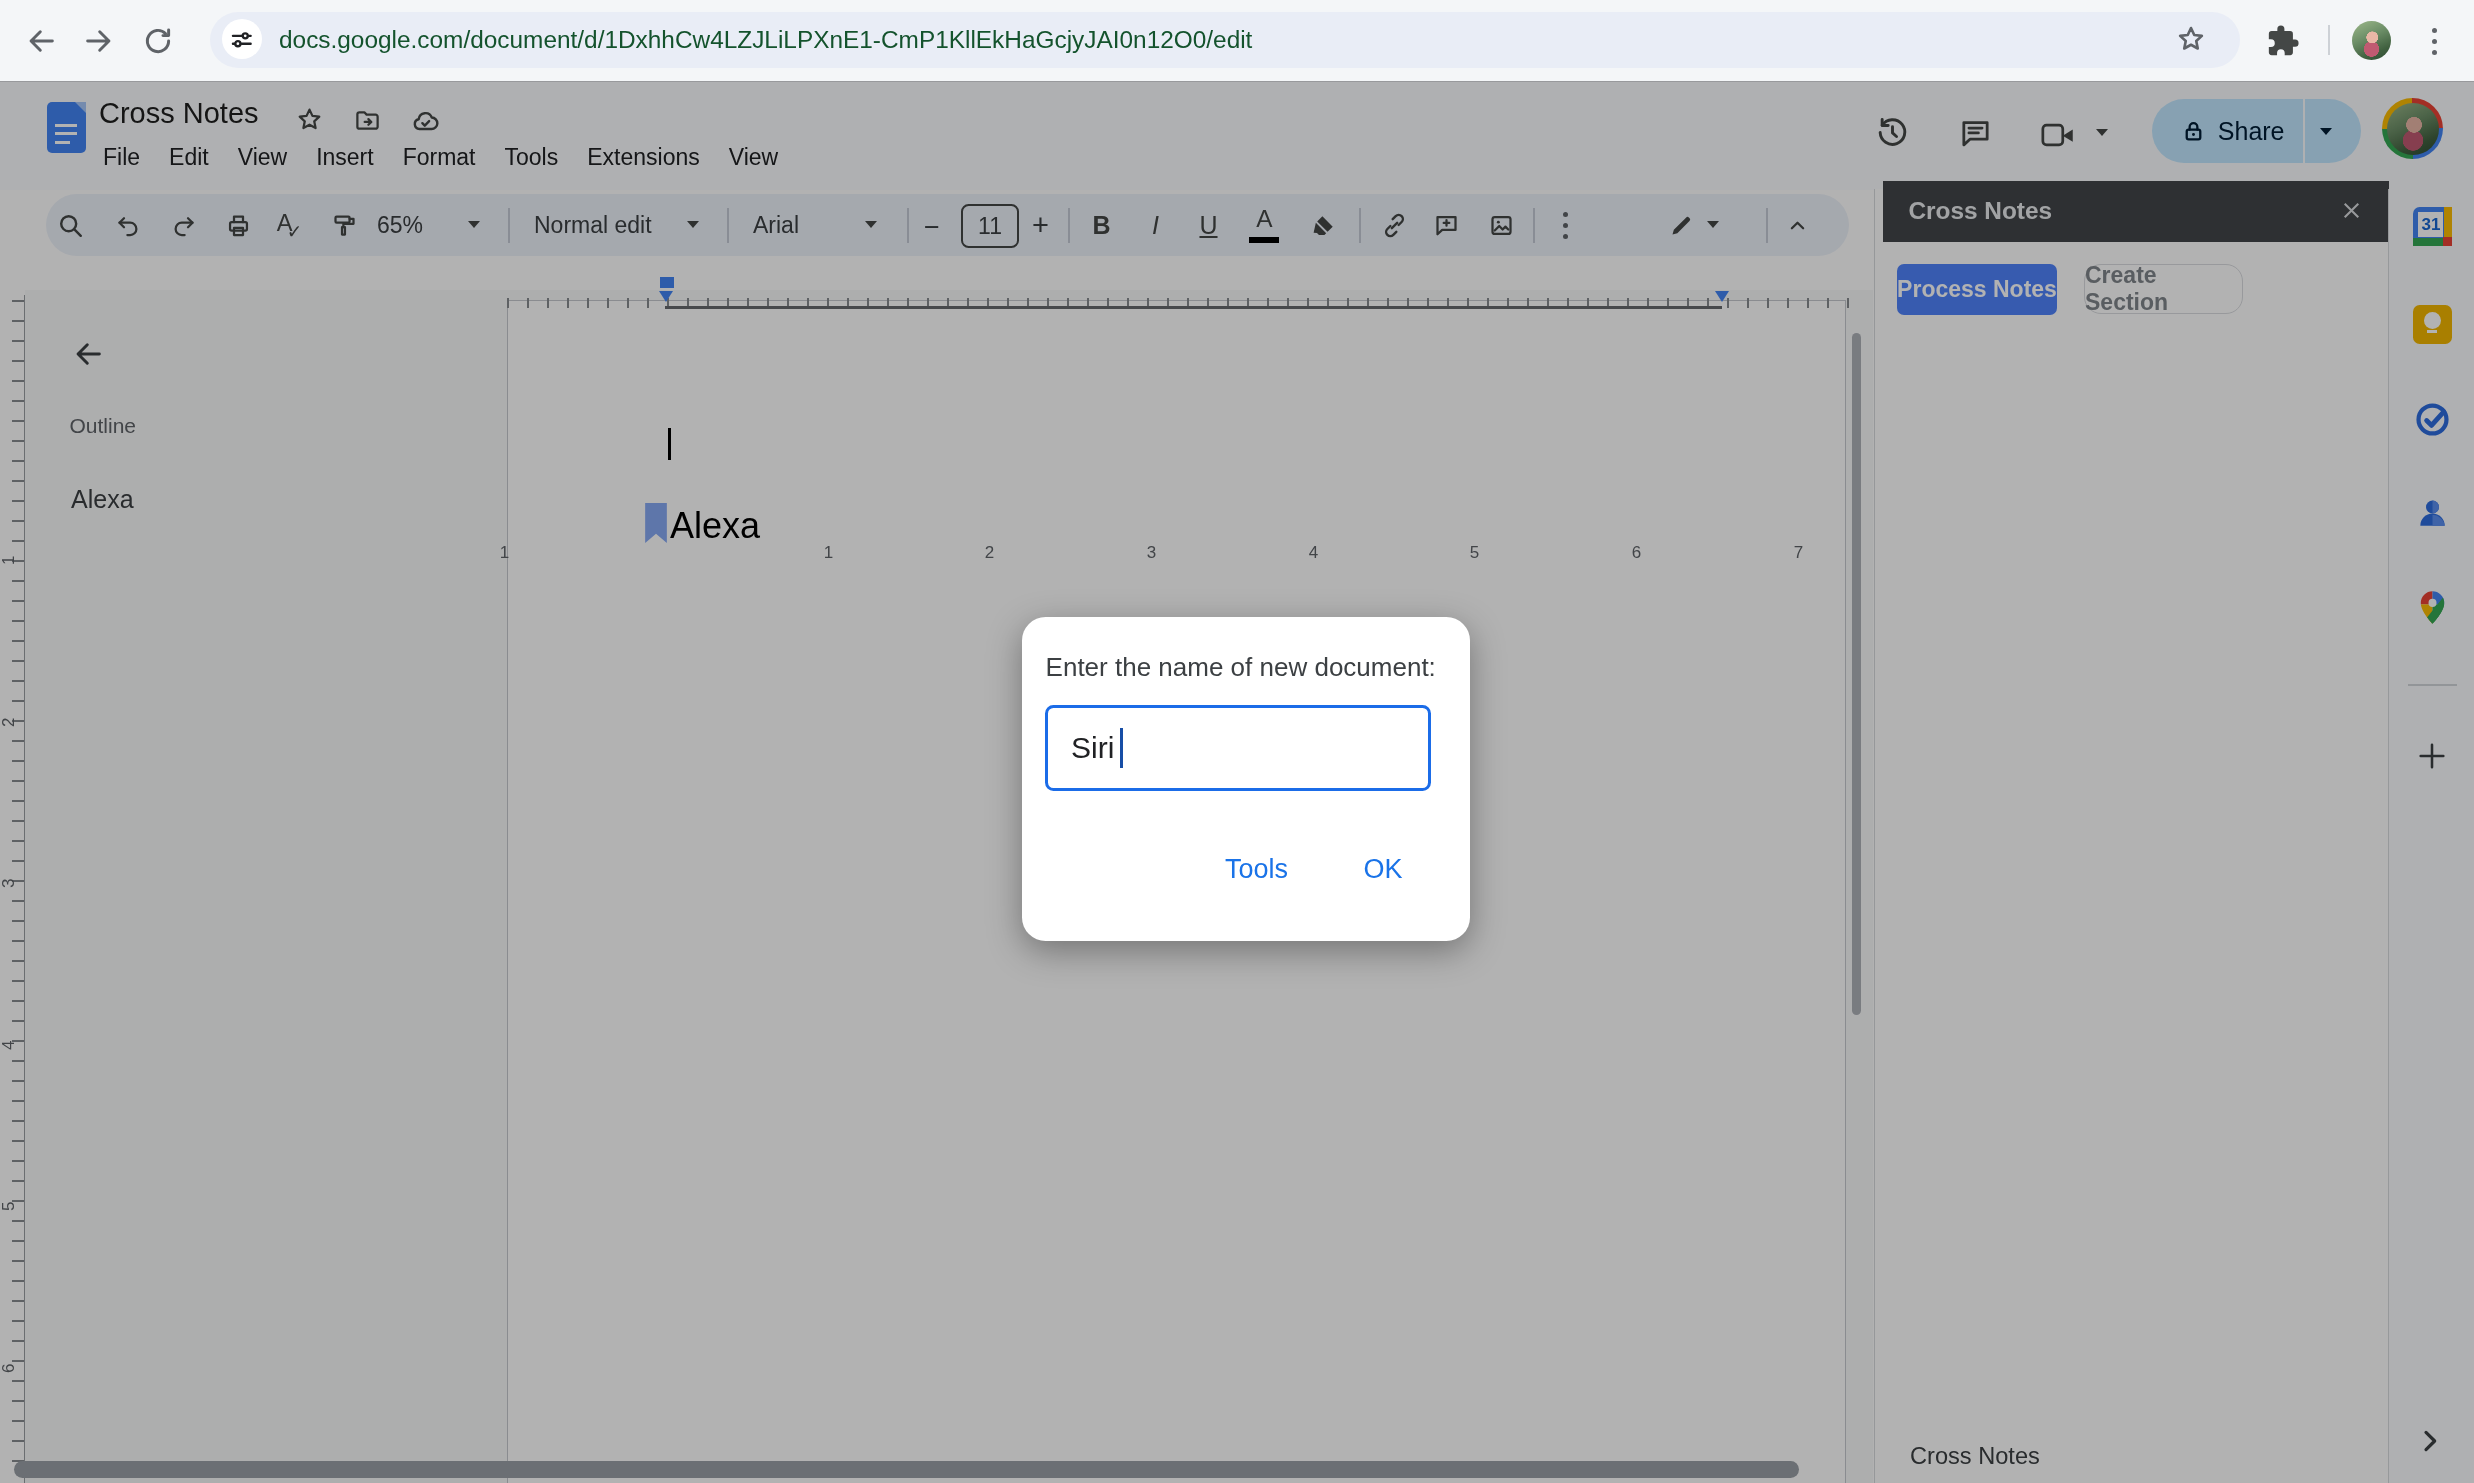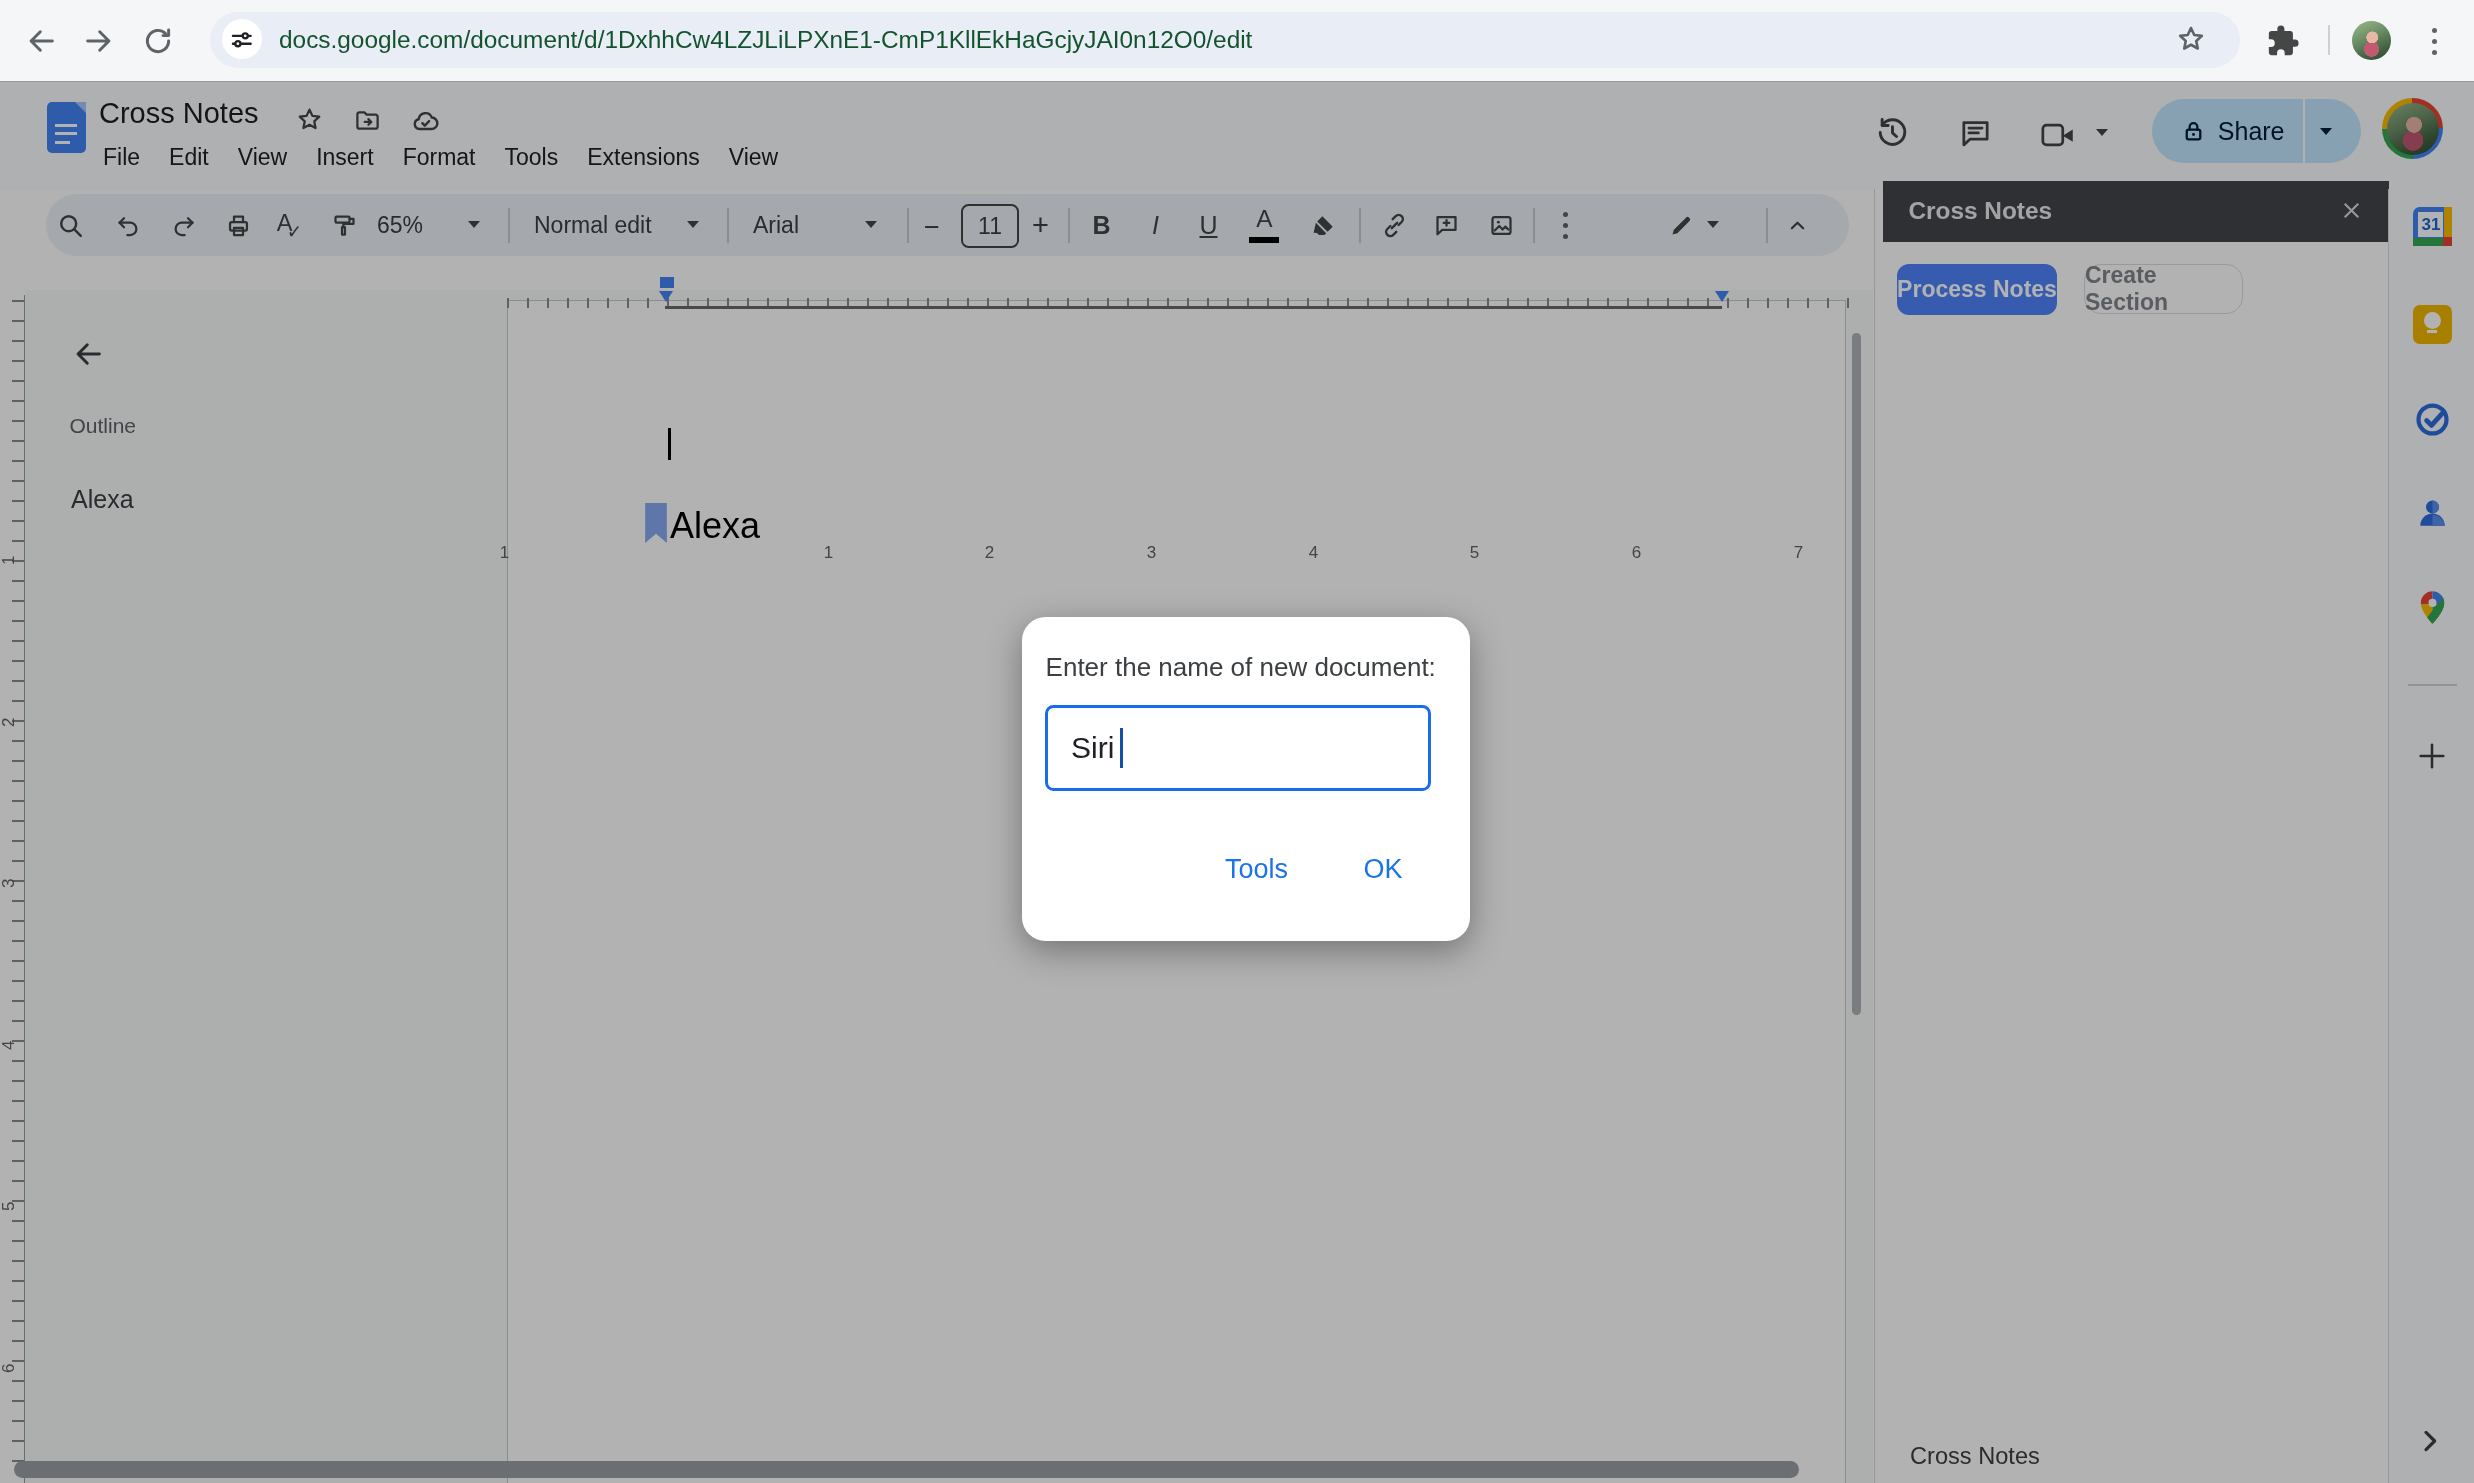--- a/index.html
+++ b/index.html
@@ -304,21 +304,21 @@
 
 <div class="ab" style="left:1874px;top:189px;width:514px;height:1294px;background:#ffffff;border-left:0.8px solid #d7dadd;">
   <div class="ab" style="left:8.4px;top:-8.4px;width:506px;height:61px;background:#434649;display:flex;align-items:center;">
     <span style="margin-left:25px;font-size:24.4px;font-weight:bold;color:#e8eaed;">Cross Notes</span>
     <div style="position:absolute;right:25px;top:17px;">
       <svg width="25" height="25" viewBox="0 0 24 24" style="stroke:#dadce0;stroke-width:2;fill:none;display:block;">
           <path d="M5.5 5.5l13 13M18.5 5.5l-13 13"></path>
         </svg>
     </div>
   </div>
-  <div class="ab" style="left:22px;top:75px;width:160px;height:51px;border-radius:12px;background:#4f83fb;color:#fff;font-weight:bold;font-size:23px;display:flex;align-items:center;justify-content:center;">Process Notes</div>
+  <div class="ab" style="left:22px;top:75px;width:160px;height:51px;border-radius:7px;background:#4f83fb;color:#fff;font-weight:bold;font-size:23px;display:flex;align-items:center;justify-content:center;">Process Notes</div>
   <div class="ab" style="left:209px;top:75px;width:157px;height:48px;border-radius:17px;background:#fff;border:1.7px solid #dadce0;color:#80868b;font-weight:bold;font-size:23px;display:flex;align-items:center;justify-content:center;">Create Section</div>
   <div class="ab" style="left:35px;top:1254px;font-size:23.6px;color:#3c4043;">Cross Notes</div>
 </div>
 
 <div class="ab" style="left:2388px;top:189px;width:87px;height:1294px;background:#fbfdff;border-left:0.8px solid #d8dbdf;">
   <div class="ab rail-ic" style="left:21px;top:15px;">
     <div style="width:39px;height:39px;border-radius:6.7px;background:#4285f4;position:relative;">
       <div style="position:absolute;left:5.9px;top:5.9px;width:25px;height:25px;background:#fff;display:flex;align-items:center;justify-content:center;font-size:17px;font-weight:bold;color:#1967d2;">31</div>
       <div style="position:absolute;right:0;bottom:0;width:8.4px;height:8.4px;background:#ea4335;"></div>
       <div style="position:absolute;left:0;bottom:0;width:30px;height:7.6px;background:#34a853;"></div>

